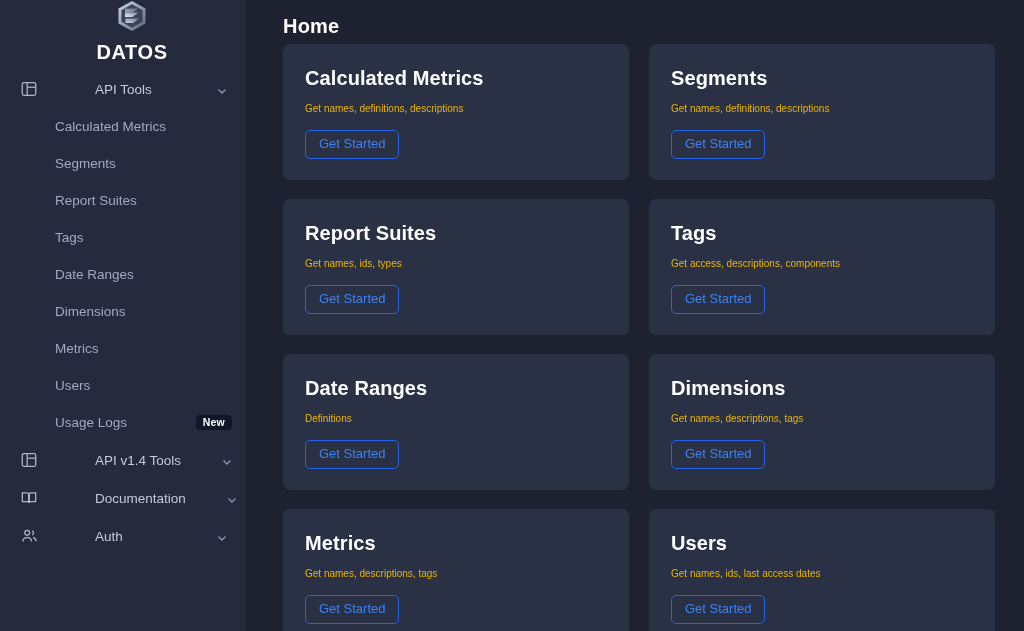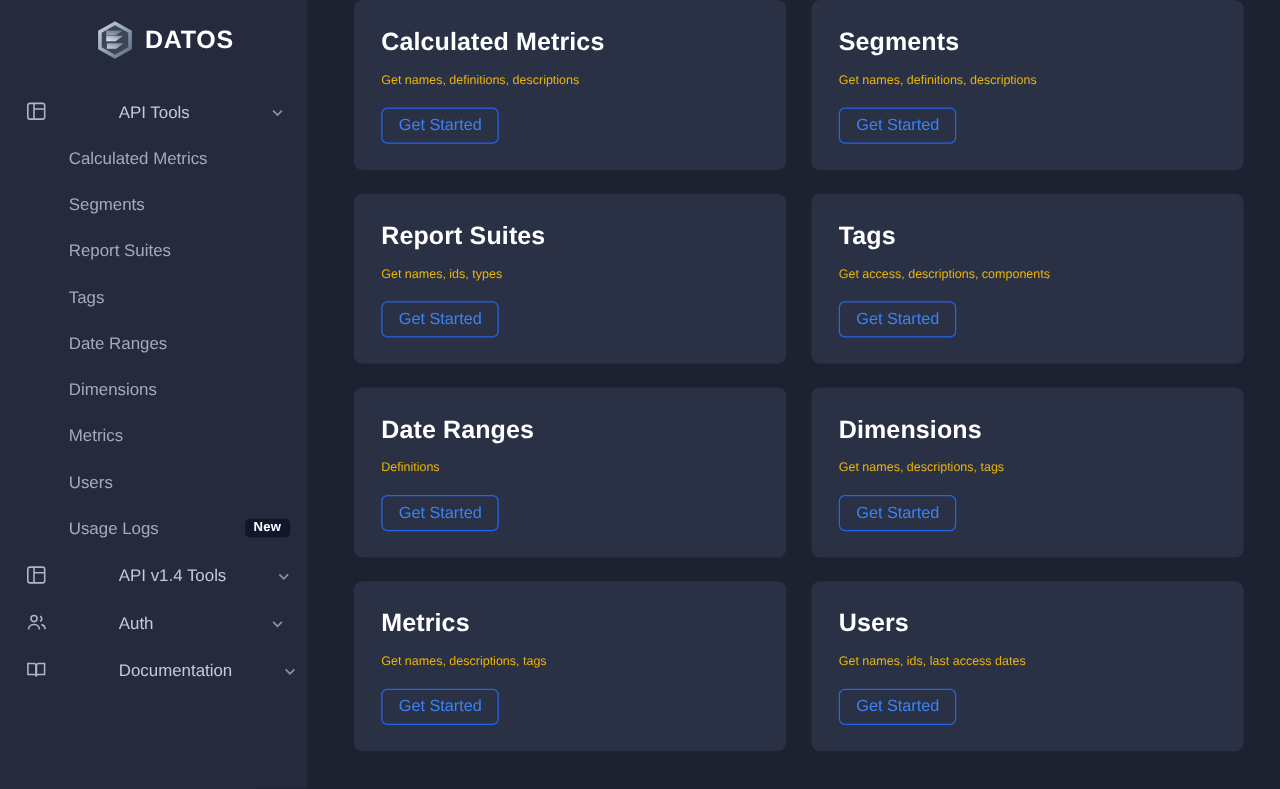--- a/index.html
+++ b/index.html
@@ -16,20 +16,21 @@
     width:246px; min-width:246px; height:631px;
     background:#252b3d;
     position:relative;
     overflow:hidden;
   }
   .logo-row {
     height:64px;
     display:flex; align-items:center; justify-content:center;
     gap:9px;
     padding-left:18px;
+    flex-direction:column;
   }
   .logo-mark { width:30px; height:32px; display:block; }
   .logo-text {
     font-size:20px; font-weight:bold; color:#ffffff;
     letter-spacing:0.6px;
   }
 
   .nav { padding-top:6px; }
 
   .nav-group-head {
@@ -228,55 +229,56 @@
         <span class="chev">
           <svg width="12" height="12" viewBox="0 0 12 12" fill="none" stroke="currentColor" stroke-width="1.4">
             <polyline points="2.5,4.5 6,8 9.5,4.5"></polyline>
           </svg>
         </span>
       </div>
 
       <div class="nav-group-head">
         <span class="nav-ico">
           <svg width="18" height="18" viewBox="0 0 20 20" fill="none" stroke="currentColor" stroke-width="1.4">
+            <path d="M2.6 4.2 h5.2 a2 2 0 0 1 2 2 v9.4 a1.6 1.6 0 0 0-1.6-1.6 H2.6 Z"></path>
+            <path d="M17.4 4.2 h-5.2 a2 2 0 0 0-2 2 v9.4 a1.6 1.6 0 0 1 1.6-1.6 h5.6 Z"></path>
+            <line x1="10" y1="6.2" x2="10" y2="15.6"></line>
+          </svg>
+        </span>
+        <span class="nav-label">Documentation</span>
+        <span class="chev">
+          <svg width="12" height="12" viewBox="0 0 12 12" fill="none" stroke="currentColor" stroke-width="1.4">
+            <polyline points="2.5,4.5 6,8 9.5,4.5"></polyline>
+          </svg>
+        </span>
+      </div>
+
+      <div class="nav-group-head">
+        <span class="nav-ico">
+          <svg width="18" height="18" viewBox="0 0 20 20" fill="none" stroke="currentColor" stroke-width="1.4">
             <circle cx="8" cy="6.5" r="2.7"></circle>
             <path d="M3.2 16.2 c0-2.8 2.2-4.4 4.8-4.4 s4.8 1.6 4.8 4.4"></path>
             <path d="M13.4 4.4 a2.4 2.4 0 0 1 0 4.5"></path>
             <path d="M14.6 11.9 c1.9 0.4 3.2 1.9 3.2 4"></path>
           </svg>
         </span>
         <span class="nav-label">Auth</span>
         <span class="chev">
           <svg width="12" height="12" viewBox="0 0 12 12" fill="none" stroke="currentColor" stroke-width="1.4">
             <polyline points="2.5,4.5 6,8 9.5,4.5"></polyline>
           </svg>
         </span>
       </div>
 
-      <div class="nav-group-head">
-        <span class="nav-ico">
-          <svg width="18" height="18" viewBox="0 0 20 20" fill="none" stroke="currentColor" stroke-width="1.4">
-            <path d="M2.6 4.2 h5.2 a2 2 0 0 1 2 2 v9.4 a1.6 1.6 0 0 0-1.6-1.6 H2.6 Z"></path>
-            <path d="M17.4 4.2 h-5.2 a2 2 0 0 0-2 2 v9.4 a1.6 1.6 0 0 1 1.6-1.6 h5.6 Z"></path>
-            <line x1="10" y1="6.2" x2="10" y2="15.6"></line>
-          </svg>
-        </span>
-        <span class="nav-label">Documentation</span>
-        <span class="chev">
-          <svg width="12" height="12" viewBox="0 0 12 12" fill="none" stroke="currentColor" stroke-width="1.4">
-            <polyline points="2.5,4.5 6,8 9.5,4.5"></polyline>
-          </svg>
-        </span>
-      </div>
-
     </nav>
   </aside>
 
   <main class="main">
 
+    <h1 class="page-title">Home</h1>
 
     <div class="grid">
 
       <div class="card">
         <div class="card-title">Calculated Metrics</div>
         <div class="card-desc">Get names, definitions, descriptions</div>
         <button class="btn-start">Get Started</button>
       </div>
 
       <div class="card">

